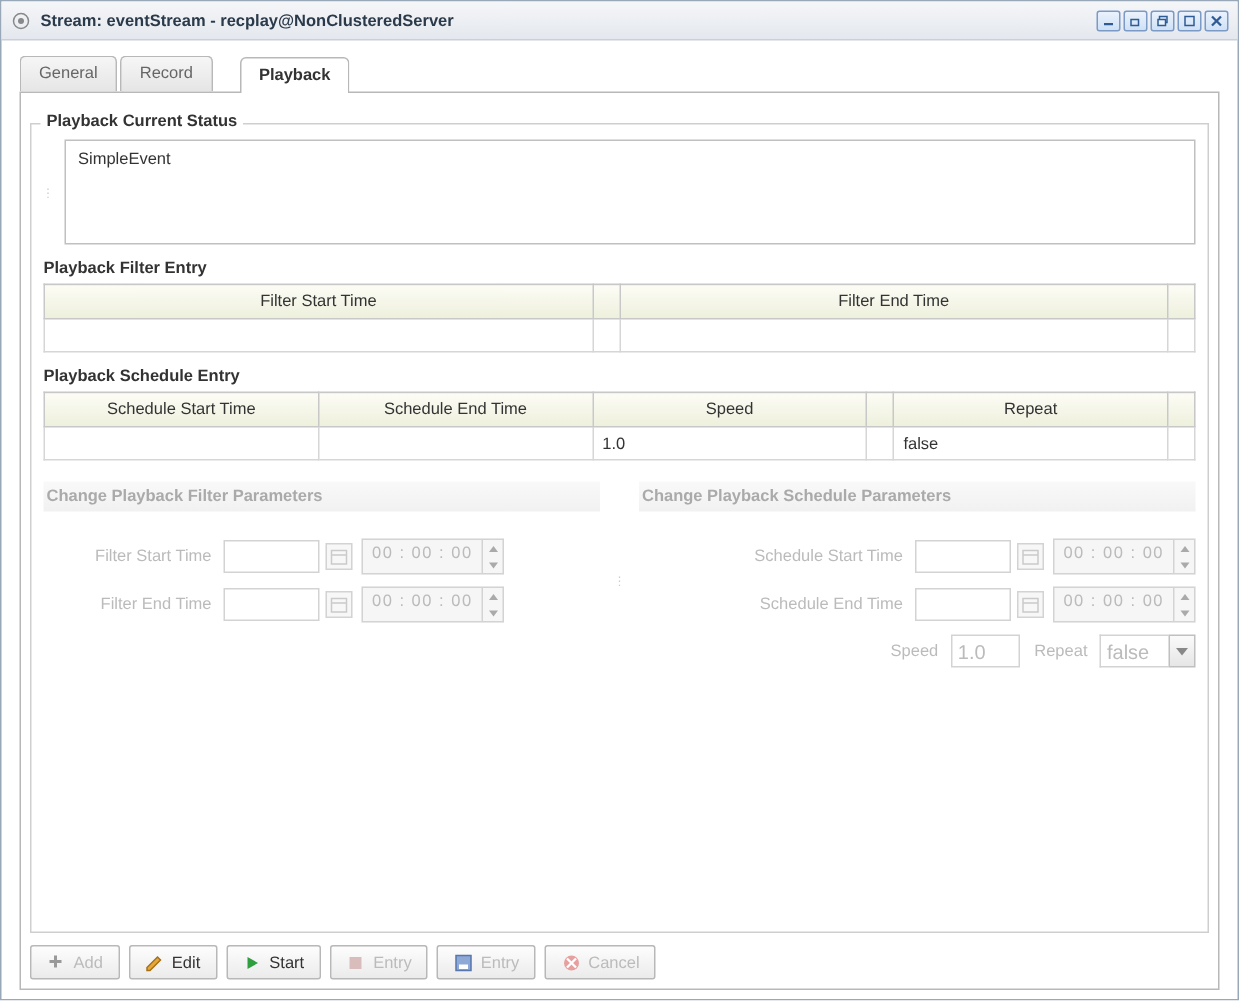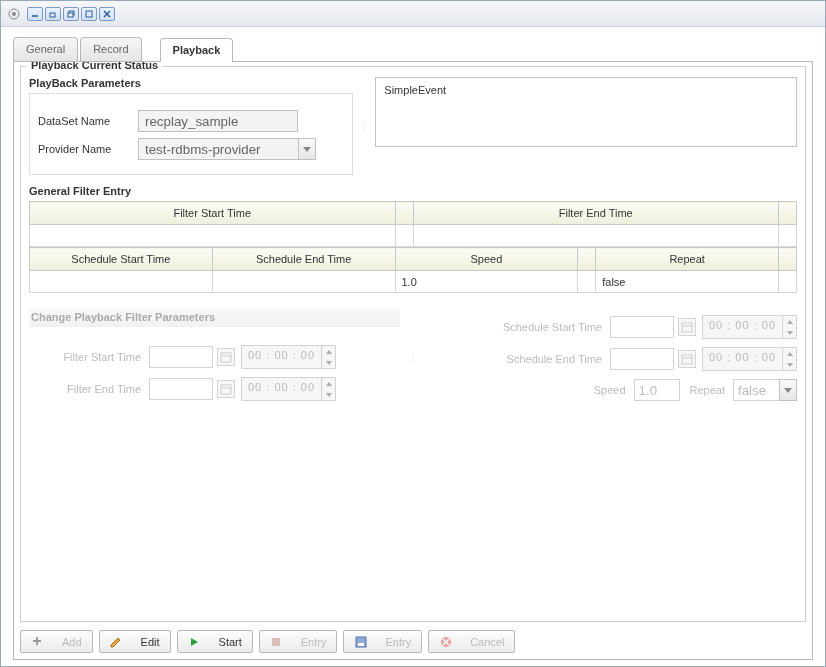--- a/index.html
+++ b/index.html
@@ -8,21 +8,21 @@
 .titlebar { height: 26px; background: linear-gradient(#f5f6f8,#e4e8ee); border-bottom: 1px solid #c8d0da; display: flex; align-items: center; padding: 0 6px; }
 .titlebar .icon { width: 14px; height: 14px; margin-right: 6px; }
 .titlebar .title { font-weight: bold; color: #2a3a4a; flex: 1; }
 .winbtns { display: flex; gap: 2px; }
 .winbtn { width: 16px; height: 14px; border: 1px solid #7b9ac5; background: linear-gradient(#eaf2fc,#cfe1f6); border-radius: 2px; display: flex; align-items: center; justify-content: center; font-size: 8px; color: #2f5b95; cursor: pointer; }
 .body { padding: 10px 12px 6px 12px; height: calc(100% - 26px); display: flex; flex-direction: column; }
 .tabs { display: flex; align-items: flex-end; }
 .tab { padding: 5px 12px 6px; border: 1px solid #b8b8b8; border-bottom: none; border-top-left-radius: 4px; border-top-right-radius: 4px; background: linear-gradient(#f6f6f6,#e5e5e5); color: #666; margin-right: 2px; cursor: pointer; }
 .tab.active { background: #fff; color: #333; font-weight: bold; position: relative; top: 1px; margin-left: 16px; }
 .tabcontent { border: 1px solid #b8b8b8; padding: 4px 6px 6px 6px; flex: 1; display: flex; flex-direction: column; overflow: hidden; }
-.fieldset { border: 1px solid #cfcfcf; margin-top: 0; padding: 10px 8px 8px 8px; position: relative; }
+.fieldset { border: 1px solid #cfcfcf; margin-top: 16px; padding: 10px 8px 8px 8px; position: relative; }
 .fieldset-title { position: absolute; top: -8px; left: 6px; background: #fff; padding: 0 4px; font-weight: bold; color: #333; }
 .row2 { display: flex; gap: 8px; align-items: stretch; }
 .leftcol { flex: 1; }
 .rightcol { flex: 1.3; }
 .formrow { display: flex; align-items: center; margin: 6px 0; }
 .formrow label { width: 100px; color: #333; }
 .textinput { height: 22px; border: 1px solid #c0c0c0; background: #f3f3f3; padding: 2px 6px; color: #666; width: 160px; }
 .combo { display: flex; }
 .combo .textinput { border-right: none; }
 .combo .combo-btn { width: 18px; height: 22px; border: 1px solid #c0c0c0; background: linear-gradient(#fafafa,#e6e6e6); display: flex; align-items: center; justify-content: center; cursor: pointer; }
@@ -42,37 +42,38 @@
 .calbtn { width: 18px; height: 18px; border: 1px solid #d3d3d3; background: #f7f7f7; display: flex; align-items: center; justify-content: center; margin-right: 6px; cursor: pointer; }
 .calbtn svg { opacity: .4; }
 .spinner { display: flex; border: 1px solid #d3d3d3; height: 24px; background: #f6f6f6; }
 .spinner .spin-text { padding: 3px 6px; color: #bbb; letter-spacing: 1px; }
 .spinner .spin-btns { width: 14px; display: flex; flex-direction: column; border-left: 1px solid #d3d3d3; }
 .spinner .sb { flex: 1; display: flex; align-items: center; justify-content: center; cursor: pointer; }
 .tri-up { width: 0; height: 0; border-left: 3px solid transparent; border-right: 3px solid transparent; border-bottom: 4px solid #aaa; }
 .tri-dn { width: 0; height: 0; border-left: 3px solid transparent; border-right: 3px solid transparent; border-top: 4px solid #aaa; }
 .smallinput { width: 46px; height: 22px; border: 1px solid #d3d3d3; padding: 2px 4px; color: #bbb; background: #fff; }
 .toolbar { display: flex; gap: 6px; padding-top: 8px; margin-top: auto; }
-.btn { display: flex; align-items: center; gap: 18px; border: 1px solid #b8b8b8; background: linear-gradient(#fdfdfd,#ebebeb); padding: 4px 10px; border-radius: 2px; cursor: pointer; color: #333; }
+.btn { display: flex; align-items: center; gap: 5px; border: 1px solid #b8b8b8; background: linear-gradient(#fdfdfd,#ebebeb); padding: 4px 10px; border-radius: 2px; cursor: pointer; color: #333; }
 .btn.disabled { color: #bbb; cursor: default; }
 .btn .ico { width: 13px; height: 13px; display: flex; align-items: center; justify-content: center; }
 .splitter { width: 6px; display: flex; align-items: center; justify-content: center; color: #ccc; font-size: 8px; }
 .colnarrow { width: 18px; }
 </style>
 </head>
 <body>
 
 <div class="window">
   <div class="titlebar">
     <span class="icon">
       <svg width="14" height="14">
           <circle cx="7" cy="7" r="5" fill="none" stroke="#888" stroke-width="1"></circle>
           <circle cx="7" cy="7" r="2" fill="#888"></circle>
         </svg>
     </span>
+    <span class="title">Stream: eventStream - recplay@NonClusteredServer</span>
     <div class="winbtns">
       <div class="winbtn">
           <svg width="8" height="8">
             <line x1="1" y1="6" x2="7" y2="6" stroke="#2f5b95" stroke-width="1.5"></line>
           </svg>
         </div>
       <div class="winbtn">
           <svg width="8" height="8">
             <rect x="1" y="3" width="5" height="4" fill="none" stroke="#2f5b95"></rect>
           </svg>
@@ -103,66 +104,49 @@
       <div class="tab">Record</div>
       <div class="tab active">Playback</div>
     </div>
 
     <div class="tabcontent">
 
       <div class="fieldset" style="flex: 1; display: flex; flex-direction: column;">
         <div class="fieldset-title">Playback Current Status</div>
 
         <div class="row2">
-          <div class="leftcol">
-            <div class="section-title" style="margin-top:0">PlayBack Parameters</div>
-            <div class="fieldset" style="border-color:#dedede;">
-              <div class="formrow">
-                <label>DataSet Name</label>
-                <input class="textinput" readonly="" value="recplay_sample" style="">
-              </div>
-              <div class="formrow">
-                <label>Provider Name</label>
-                <div class="combo">
-                  <input class="textinput" readonly="" value="test-rdbms-provider" style="">
-                  <div class="combo-btn">
-                      <span class="triangle-down"></span>
-                    </div>
-                </div>
-              </div>
-            </div>
-          </div>
           <div class="splitter">⋮</div>
           <div class="rightcol">
             <div class="listbox">
               <div>SimpleEvent</div>
             </div>
           </div>
         </div>
 
-        <div class="section-title">General Filter Entry</div>
+        <div class="section-title">Playback Filter Entry</div>
         <table class="grid">
           <thead>
               <tr>
             <th>Filter Start Time</th>
             <th class="colnarrow"></th>
             <th>Filter End Time</th>
             <th class="colnarrow"></th>
           </tr>
             </thead>
           <tbody>
               <tr>
             <td></td>
             <td></td>
             <td></td>
             <td></td>
           </tr>
             </tbody>
         </table>
 
+        <div class="section-title">Playback Schedule Entry</div>
         <table class="grid">
           <thead>
               <tr>
             <th>Schedule Start Time</th>
             <th>Schedule End Time</th>
             <th>Speed</th>
             <th class="colnarrow"></th>
             <th>Repeat</th>
             <th class="colnarrow"></th>
           </tr>
@@ -222,20 +206,21 @@
                       <span class="tri-dn"></span>
                     </div>
                 </div>
               </div>
             </div>
           </div>
 
           <div class="splitter">⋮</div>
 
           <div class="panel-half">
+            <div class="panel-heading">Change Playback Schedule Parameters</div>
             <div class="dimrow right">
               <div class="dimlabel" style="width:150px">Schedule Start Time</div>
               <input class="diminput" style="">
               <div class="calbtn">
                   <svg width="12" height="12">
                     <rect x="1" y="2" width="10" height="9" fill="none" stroke="#888"></rect>
                     <line x1="1" y1="5" x2="11" y2="5" stroke="#888"></line>
                   </svg>
                 </div>
               <div class="spinner">

